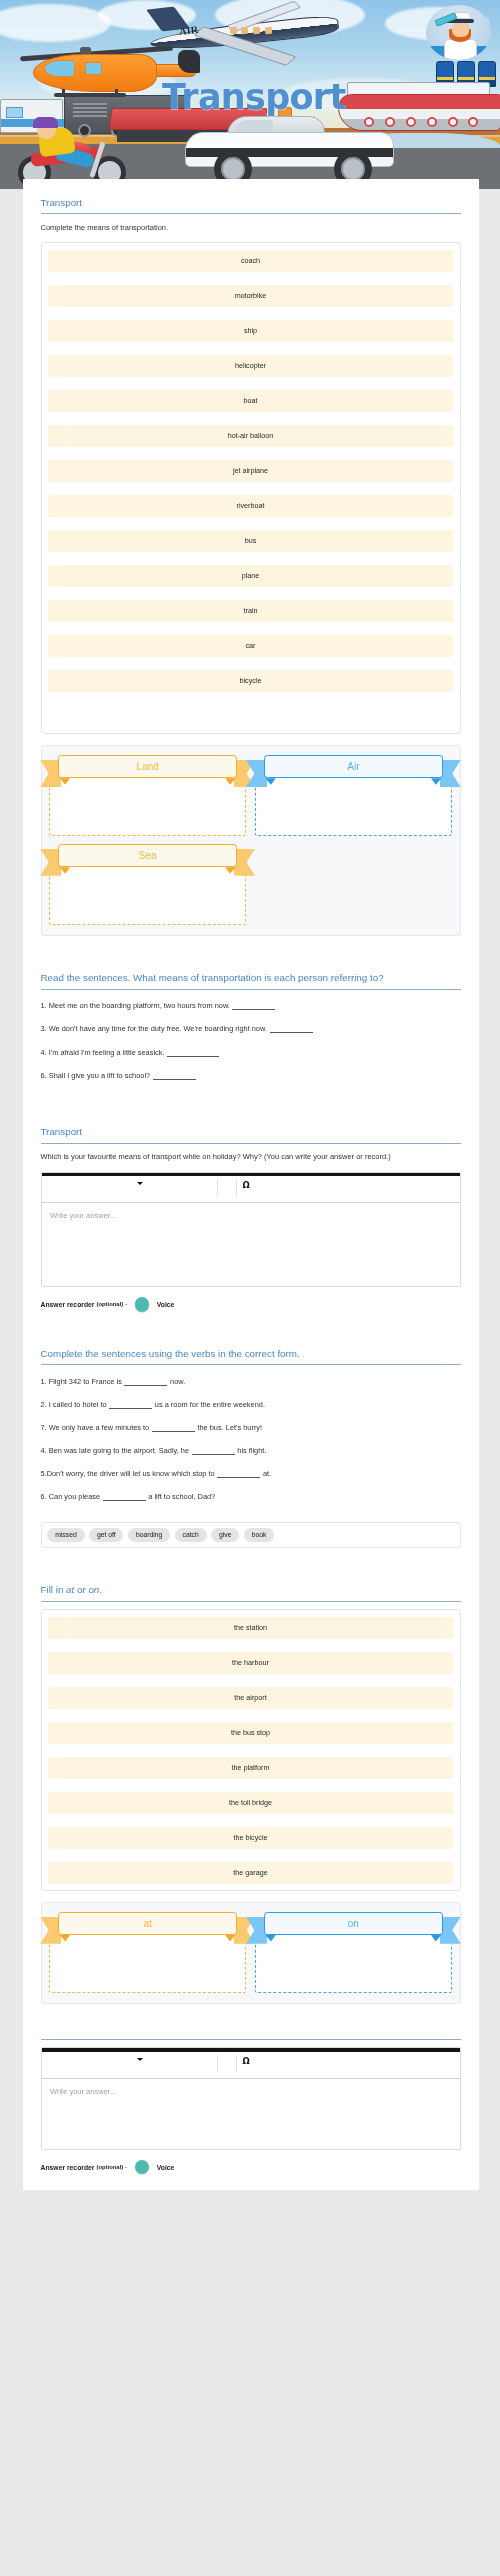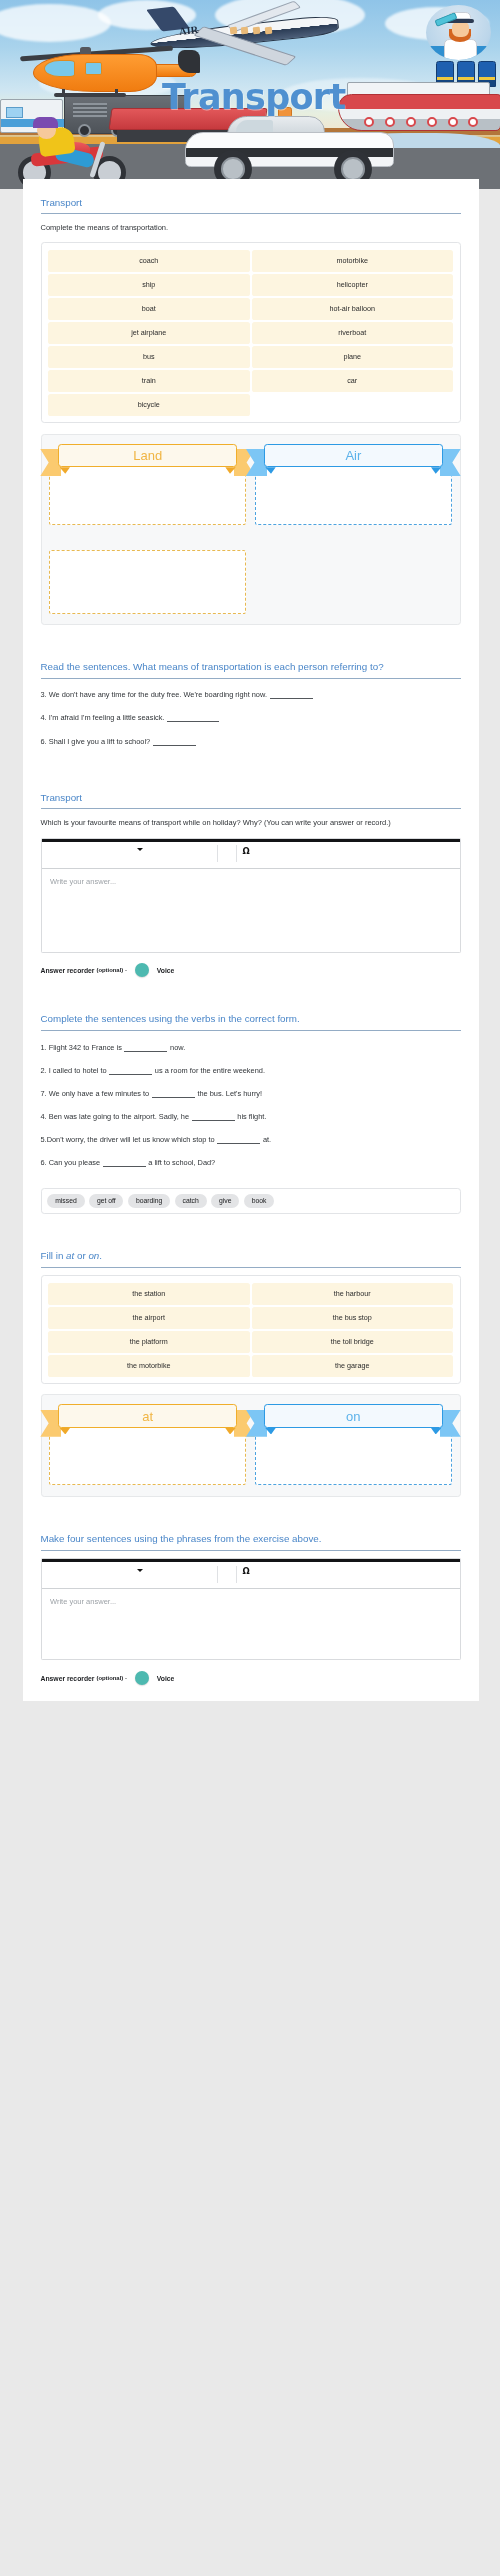--- a/index.html
+++ b/index.html
@@ -259,22 +259,22 @@
 
   
   .panel {
     border: 0.7px solid #e2e4e7;
     border-radius: 3.3px;
     padding: 6.5px;
     background: #fff;
   }
   .card-grid {
     display: grid;
-    grid-template-columns: 1fr 1fr;
-    gap: 2px;
+    grid-template-columns: 1fr;
+    gap: 13px;
   }
   .wcard {
     background: #fdf5e0;
     border-radius: 2.6px;
     height: 22px;
     display: flex;
     align-items: center;
     justify-content: center;
     font-size: 7.2px;
     color: #2b2b2b;
@@ -310,21 +310,21 @@
   }
   .ribbon .flagL { left: -18px; background: #fbca6f; clip-path: polygon(0 0,100% 0,100% 100%,0 100%,40% 50%); }
   .ribbon .flagR { right: -18px; background: #fbca6f; clip-path: polygon(0 0,100% 0,60% 50%,100% 100%,0 100%); }
   .zone.blue .ribbon .flagL, .zone.blue .ribbon .flagR { background: #7cc6f5; }
   .ribbon .plate {
     position: absolute; left: 0; right: 0; top: 0; height: 23.5px;
     background: #fdf8ec;
     border: 1.3px solid #f0ae2b;
     border-radius: 3.3px;
     display: flex; align-items: center; justify-content: center;
-    font-size: 13px;
+    font-size: 10px;
     color: #f0b544;
     z-index: 4;
   }
   .zone.blue .ribbon .plate {
     background: #f3f9fe; border-color: #2d9ae4; color: #5cb2ea;
   }
   .ribbon .footL, .ribbon .footR {
     position: absolute; top: 23.5px; width: 10.4px; height: 6.5px; background: #f0a92a;
   }
   .ribbon .footL { left: 1.3px; clip-path: polygon(0 0,100% 0,55% 100%); }
@@ -565,32 +565,40 @@
             <div class="ribbon">
               <div class="flagL"></div>
                 <div class="flagR"></div>
               <div class="footL"></div>
                 <div class="footR"></div>
               <div class="plate">Air</div>
             </div>
             <div class="zone-box"></div>
           </div>
           <div class="zone">
+            <div class="ribbon">
+              <div class="flagL"></div>
+                <div class="flagR"></div>
+              <div class="footL"></div>
+                <div class="footR"></div>
+              <div class="plate">Sea</div>
+            </div>
             <div class="zone-box"></div>
           </div>
           <div></div>
         </div>
       </div>
 
       <div class="gap-lg"></div>
 
       <div class="ex">
         <div class="ex-title">Read the sentences. What means of transportation is each person referring to?</div>
         <div class="ex-rule"></div>
         <div class="slist">
+          <div class="row"><span>1. Meet me on the boarding platform, two hours from now.</span><span class="blank"></span></div>
           <div class="row"><span>3. We don't have any time for the duty free. We're boarding right now.</span><span class="blank"></span></div>
           <div class="row"><span>4. I'm afraid I'm feeling a little seasick.</span><span class="blank w80"></span></div>
           <div class="row"><span>6. Shall I give you a lift to school?</span><span class="blank"></span></div>
         </div>
       </div>
 
       <div class="gap-lg"></div>
 
       <div class="ex">
         <div class="ex-title">Transport</div>
@@ -648,21 +656,21 @@
         <div class="ex-rule"></div>
 
         <div class="panel">
           <div class="card-grid">
             <div class="wcard">the station</div>
             <div class="wcard">the harbour</div>
             <div class="wcard">the airport</div>
             <div class="wcard">the bus stop</div>
             <div class="wcard">the platform</div>
             <div class="wcard">the toll bridge</div>
-            <div class="wcard">the motorbike</div>
+            <div class="wcard">the bicycle</div>
             <div class="wcard">the garage</div>
           </div>
         </div>
 
         <div class="gap-md"></div>
 
         <div class="zones-panel">
           <div class="zone">
             <div class="ribbon">
               <div class="flagL"></div>
@@ -682,21 +690,20 @@
               <div class="plate">on</div>
             </div>
             <div class="zone-box"></div>
           </div>
         </div>
       </div>
 
       <div class="gap-lg"></div>
 
       <div class="ex">
-        <div class="ex-title">Make four sentences using the phrases from the exercise above.</div>
         <div class="ex-rule"></div>
 
         <div class="editor">
           <div class="editor-topbar"></div>
           <div class="editor-toolbar">
             <div class="tb-caret"></div>
             <div class="tb-sep s1"></div>
             <div class="tb-sep s2"></div>
             <div class="tb-omega">Ω</div>
           </div>

